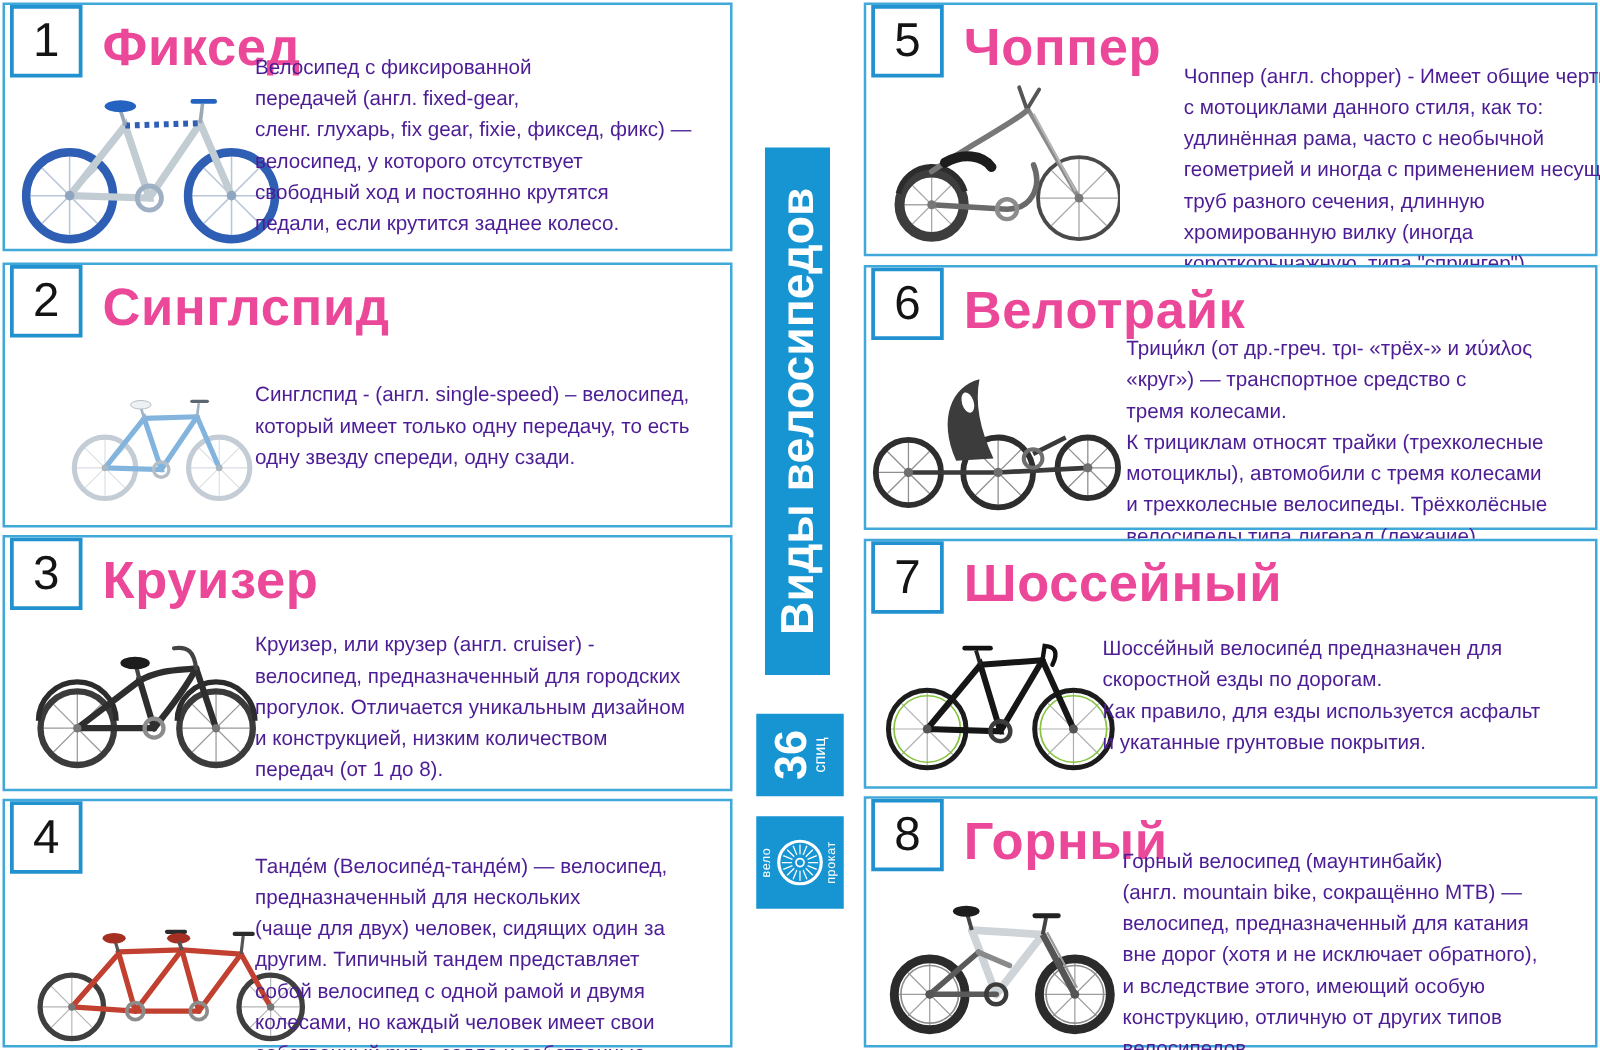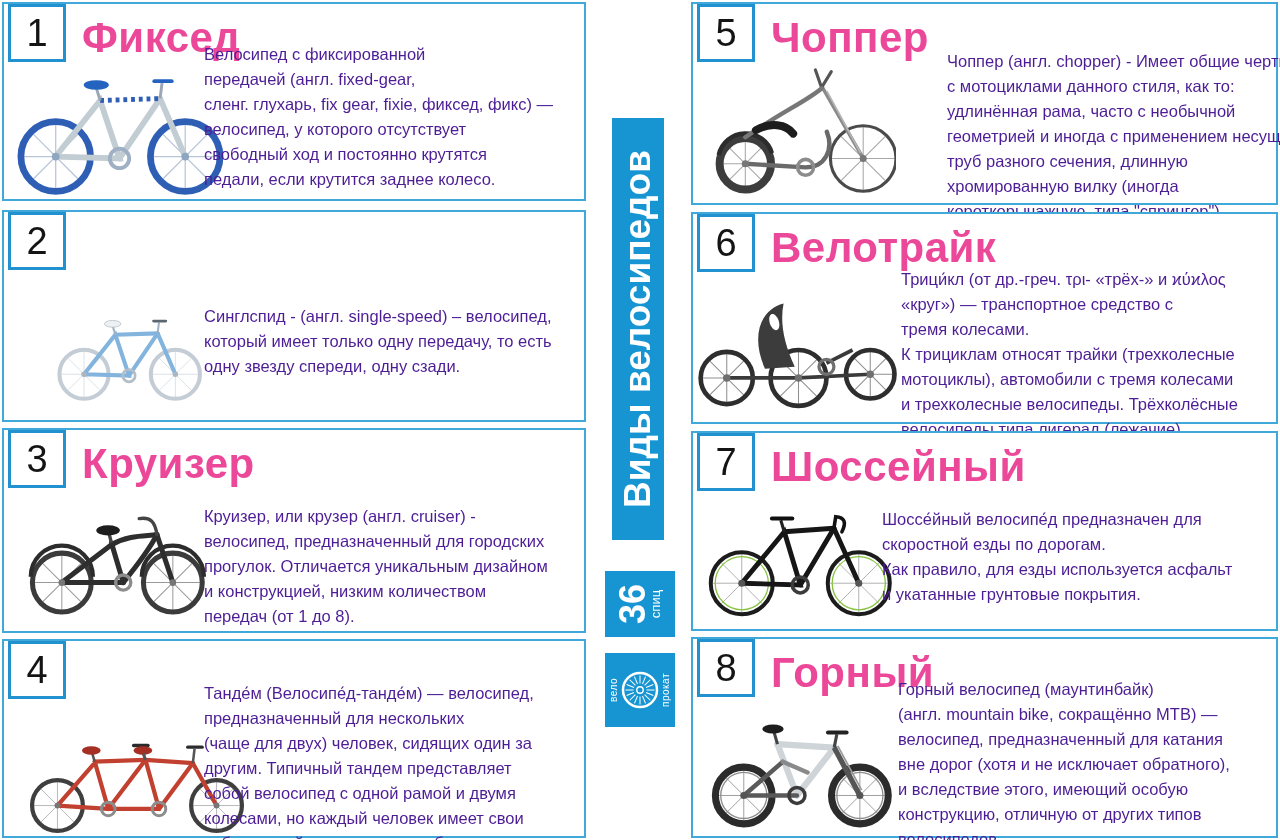--- a/index.html
+++ b/index.html
@@ -104,20 +104,21 @@
 сленг. глухарь, fix gear, fixie, фиксед, фикс) —
 велосипед, у которого отсутствует
 свободный ход и постоянно крутятся
 педали, если крутится заднее колесо.</p>
   </section>
 
   <section class="panel p2">
     <div class="numbox">
       <span>2</span>
     </div>
+    <h2 class="title">Синглспид</h2>
     <div class="bike">
       <svg viewBox="0 0 220 150">
         <g stroke="#d9dee3" stroke-width="1.3" fill="none">
           <path d="M44,68 V140 M8,104 H80 M19,79 L69,129 M19,129 L69,79"></path>
           <path d="M178,68 V140 M142,104 H214 M153,79 L203,129 M153,129 L203,79"></path>
         </g>
         <g stroke="#c4cdd5" stroke-width="6" fill="none">
           <circle cx="44" cy="104" r="36"></circle>
             <circle cx="178" cy="104" r="36"></circle>
         </g>

